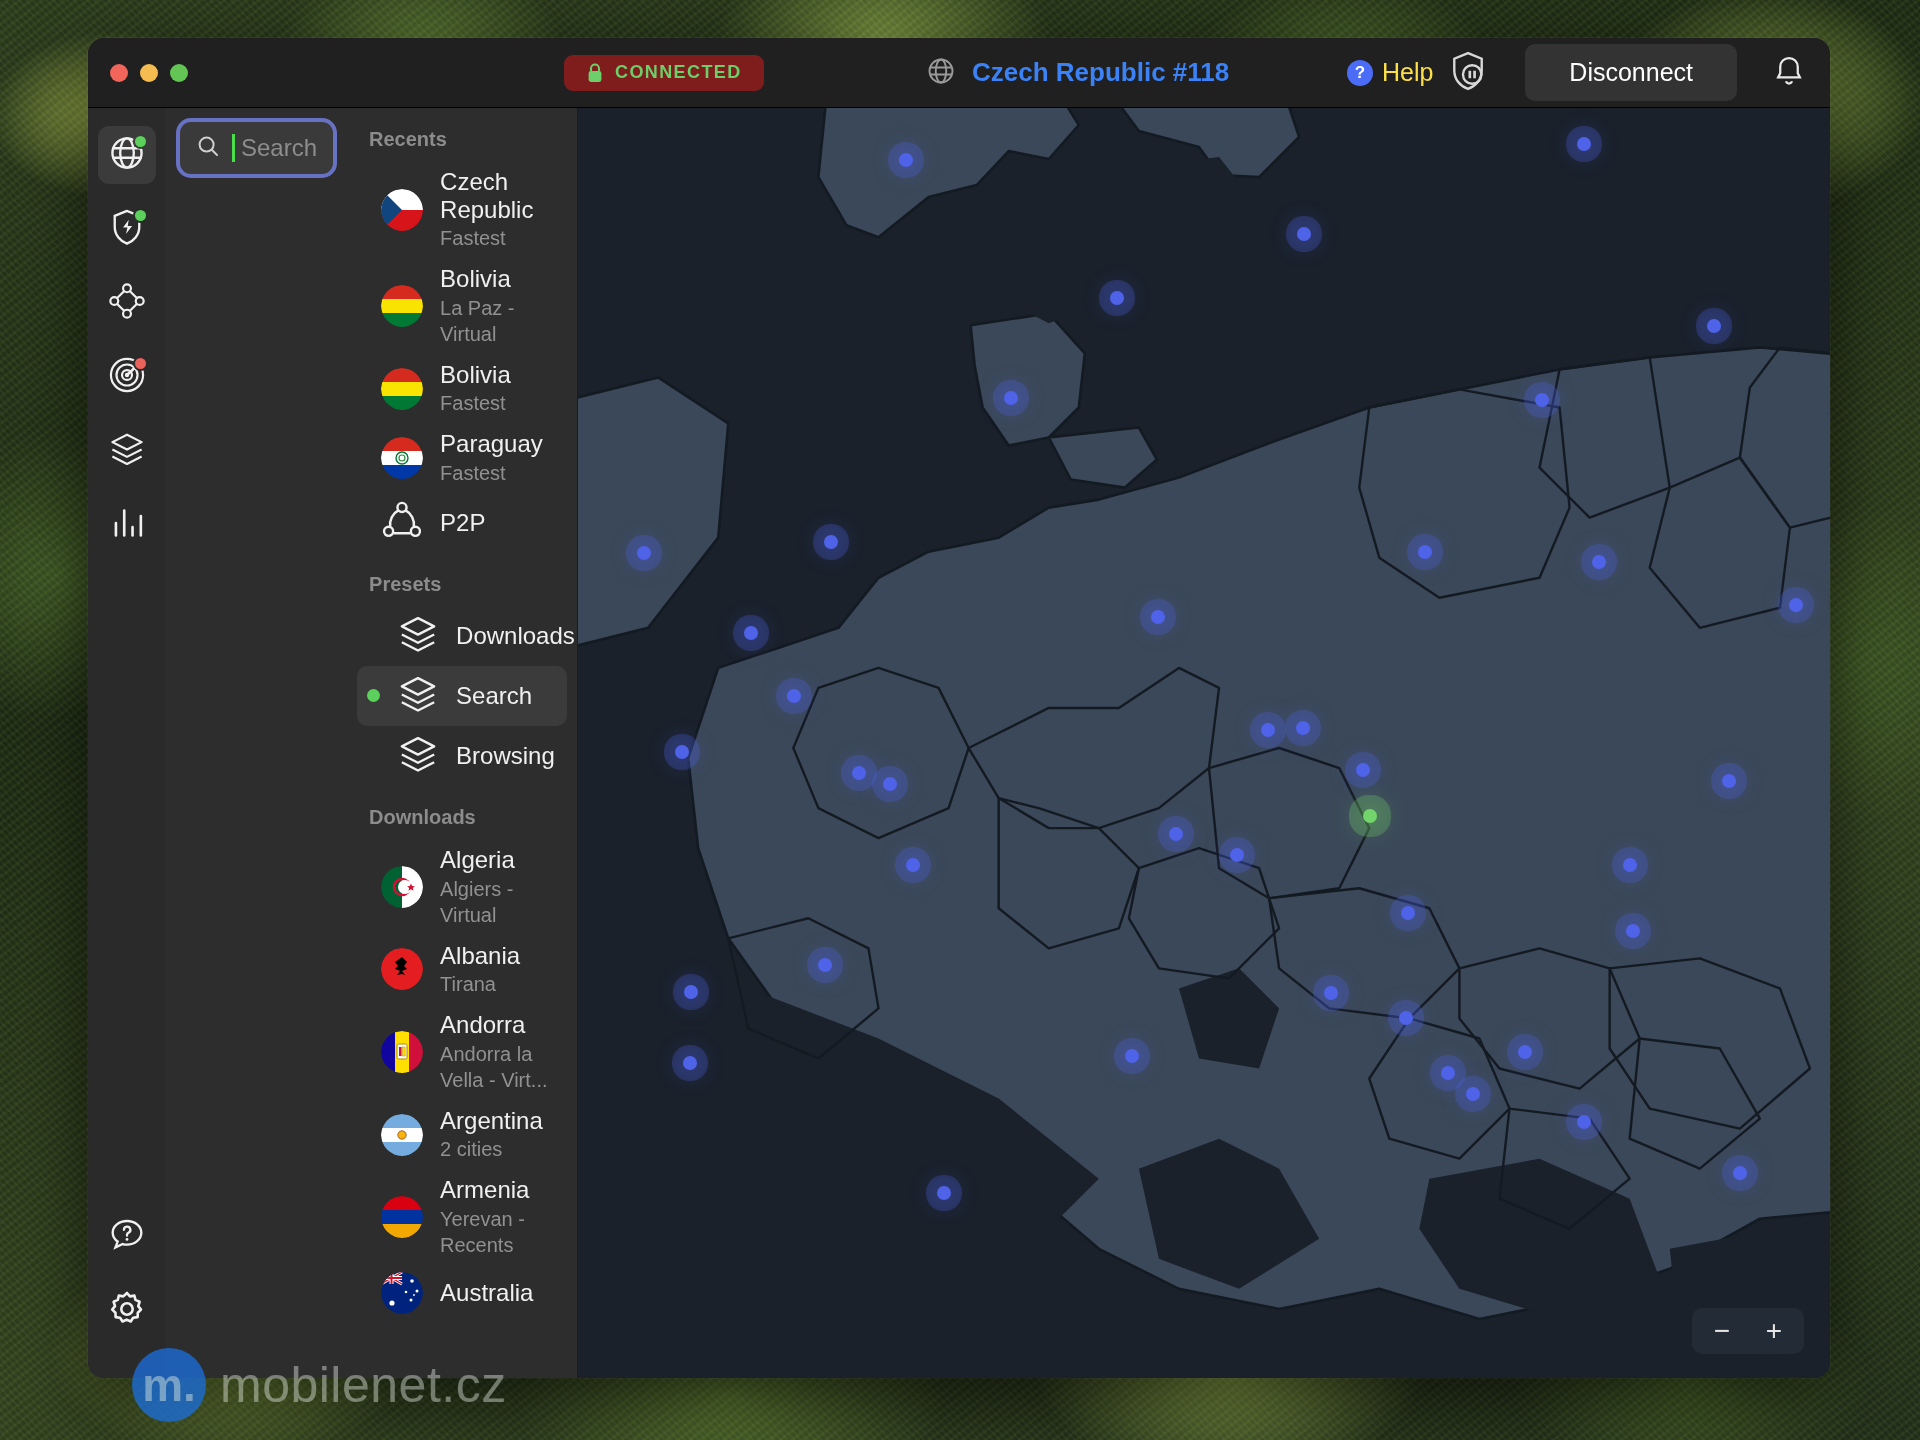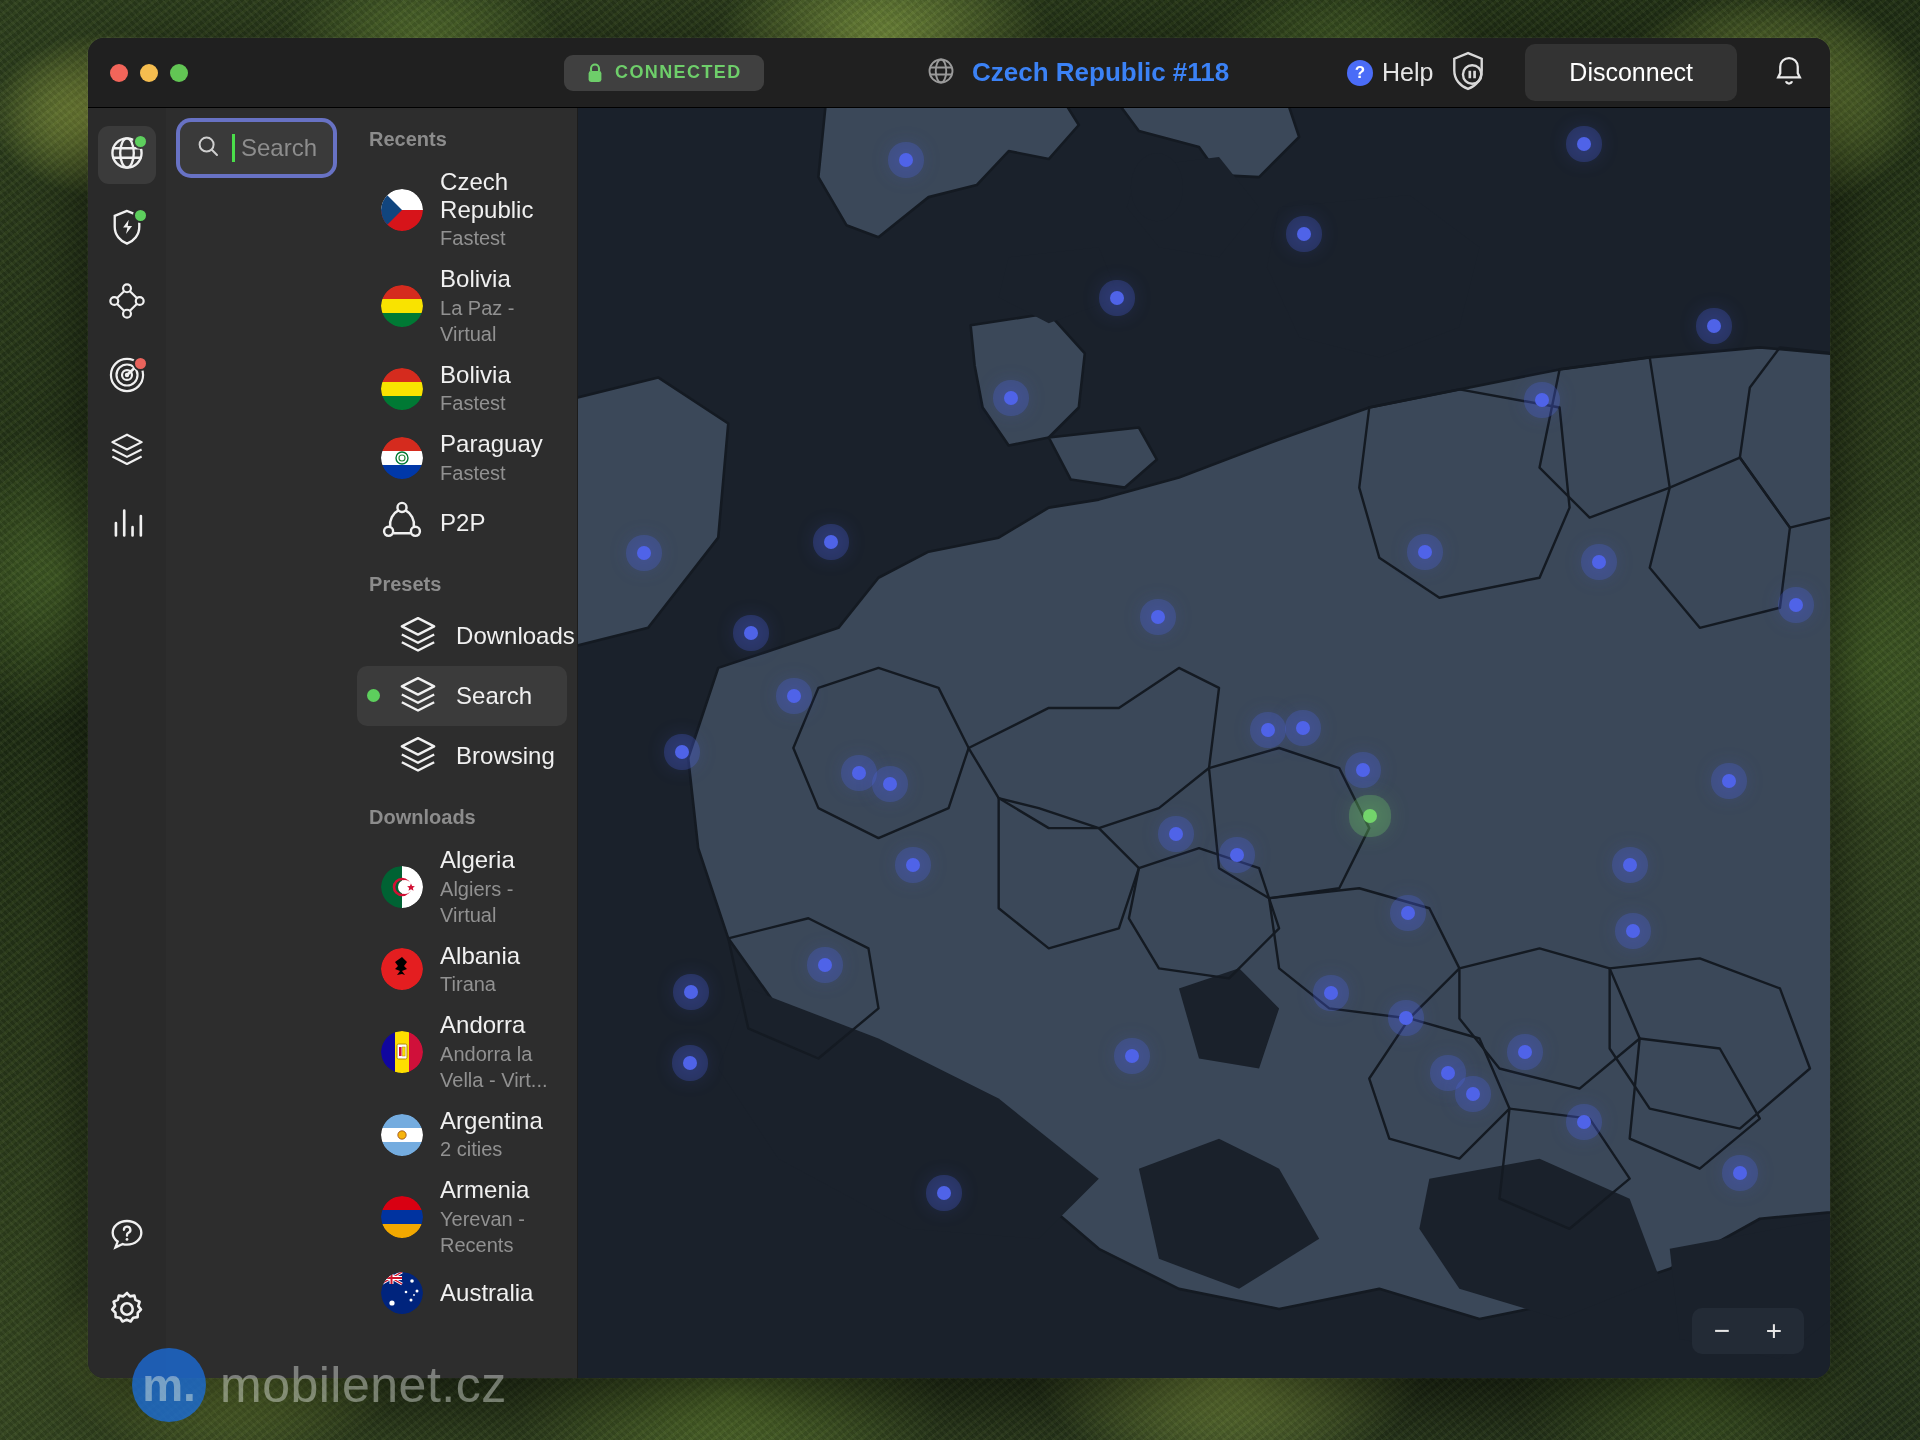--- a/index.html
+++ b/index.html
@@ -62,21 +62,21 @@
   .tb-center {
     position: absolute; left: 0; right: 0; top: 0; bottom: 0;
     display: flex; align-items: center; justify-content: center;
     gap: 0; pointer-events: none;
   }
   .tb-center > * { pointer-events: auto; }
 
   .conn-badge {
     display: flex; align-items: center; gap: 11px;
     padding: 7px 22px; border-radius: 9px;
-    background: #404040;
+    background: #7f1d1d;
     position: absolute; left: 476px;
   }
   .conn-badge .lbl {
     color: #6ece6a; font-size: 18px; font-weight: bold; letter-spacing: 1.4px;
   }
   .lock-icon { width: 18px; height: 22px; position: relative; display:block; }
 
   .server-name {
     position: absolute; left: 838px;
     display: flex; align-items: center; gap: 16px;
@@ -86,21 +86,21 @@
   .help-btn {
     position: absolute; left: 1245px;
     display: flex; align-items: center; gap: 9px;
     padding: 6px 14px; border-radius: 8px;
   }
   .help-btn .q {
     width: 26px; height: 26px; border-radius: 50%;
     background: #4a6cf7; color: #fff; font-size: 17px; font-weight: bold;
     display: flex; align-items: center; justify-content: center;
   }
-  .help-btn .txt { color: #e5e5e5; font-size: 25px; }
+  .help-btn .txt { color: #fde047; font-size: 25px; }
 
   .tb-right {
     margin-left: auto; display: flex; align-items: center; gap: 37px; padding-right: 26px;
   }
   .pause-shield { width: 40px; height: 42px; }
   .disconnect-btn {
     background: #333333; border: none; border-radius: 10px;
     color: #fff; font-size: 25px; font-family: inherit;
     padding: 14px 44px; cursor: pointer;
   }

